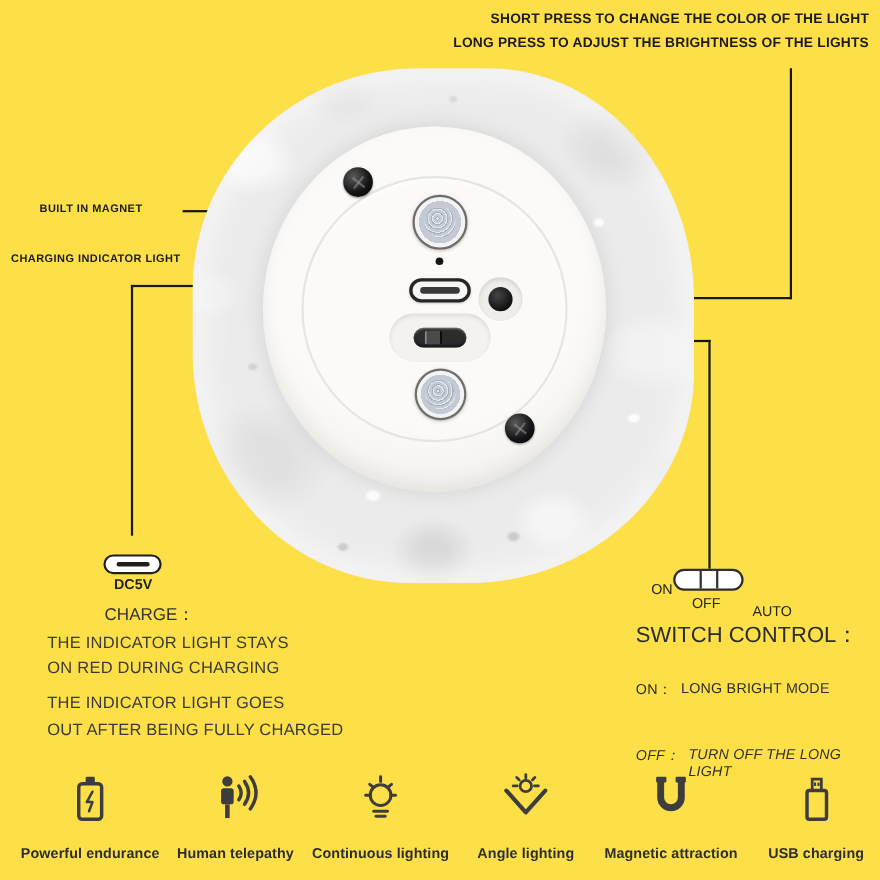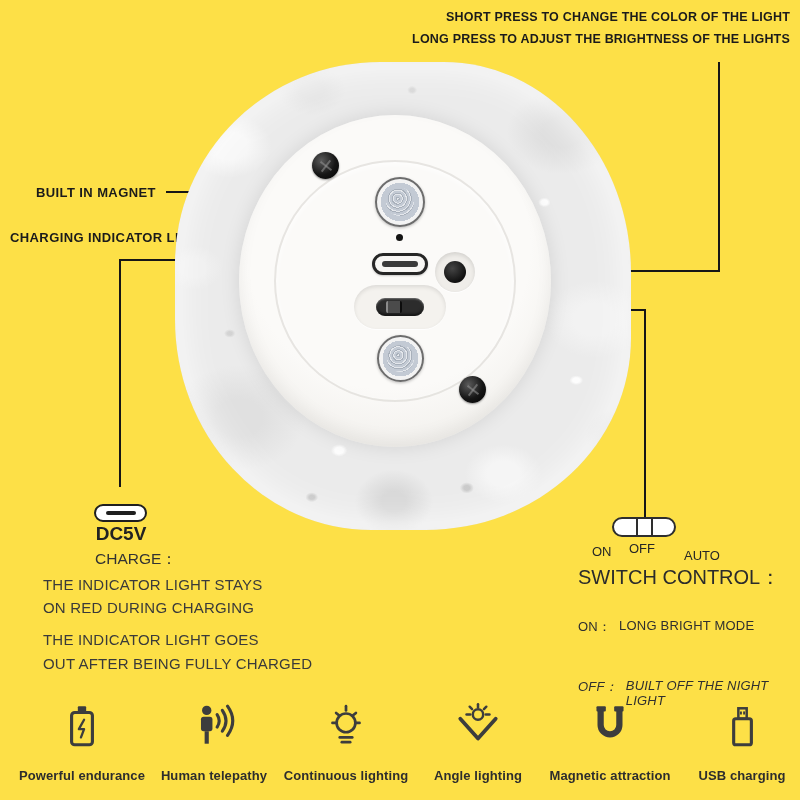--- a/index.html
+++ b/index.html
@@ -2,21 +2,21 @@
 <html><head>
 <meta charset="utf-8">
 <style>
   * { margin:0; padding:0; box-sizing:border-box; }
   body { background:#fff; font-family:"Liberation Sans", sans-serif; color:#222; }
   .canvas { position:relative; width:800px; height:800px; background:#fde047; overflow:hidden; }
 
   
   .top-note { position:absolute; top:6px; right:10px; text-align:right;
     font-size:12.5px; font-weight:700; letter-spacing:.2px; line-height:22px; color:#1b1b1b; }
-  .side-label { position:absolute; font-size:13px; font-weight:700; letter-spacing:.4px; color:#1b1b1b; }
+  .side-label { position:absolute; font-size:10px; font-weight:700; letter-spacing:.4px; color:#1b1b1b; }
   .lbl-magnet { left:36px; top:185px; }
   .lbl-charging { left:10px; top:230px; }
 
   
   .hline, .vline { position:absolute; background:#161616; }
   .hline { height:2px; }
   .vline { width:2px; }
 
   
   .product { position:absolute; left:175px; top:62px; width:456px; height:468px; }
@@ -89,28 +89,28 @@
     box-shadow:inset 0 1px 2px rgba(255,255,255,.35), inset 0 -2px 3px rgba(0,0,0,.6); }
   .switch-body::after { content:""; position:absolute; left:10px; top:3px; width:12px; height:12px; border-radius:2px;
     background:#4b4b4b; border-left:2px solid #8b8b8b; border-right:2px solid #0c0c0c; }
 
   
   .usbc-icon { position:absolute; left:94px; top:504px; width:53px; height:18px;
     border:2.5px solid #1f1f1f; border-radius:9px; background:#fff; }
   .usbc-icon::after { content:""; position:absolute; left:50%; top:50%; transform:translate(-50%,-50%);
     width:30px; height:4px; border-radius:2px; background:#1f1f1f; }
   .dc5v { position:absolute; left:86px; top:523px; width:70px; text-align:center;
-    font-size:19px; font-weight:600; color:#222; }
+    font-size:13px; font-weight:600; color:#222; }
   .charge-heading { position:absolute; left:95px; top:549px; font-size:15.5px; font-weight:500; color:#333; }
   .charge-line { position:absolute; left:43px; font-size:15px; color:#3a3a3a; letter-spacing:.2px; }
   .cl1 { top:576px; } .cl2 { top:599px; } .cl3 { top:631px; } .cl4 { top:655px;text-align:right; }
 
   
   .sw-on, .sw-auto, .sw-off { position:absolute; font-size:13px; font-weight:500; color:#262626; }
-  .sw-on { left:592px; top:544px; } .sw-auto { left:684px; top:520px;margin-top:28px; } .sw-off { left:629px; top:541px; }
+  .sw-on { left:592px; top:528px; } .sw-auto { left:684px; top:520px;margin-top:28px; } .sw-off { left:629px; top:541px; }
   .sw-pill { position:absolute; left:612px; top:517px; width:64px; height:20px;
     border:2px solid #2e2e2e; border-radius:10px; background:#fff; }
   .sw-pill .div1, .sw-pill .div2 { position:absolute; top:0; width:2px; height:100%; background:#2e2e2e; }
   .sw-pill .div1 { left:22px; } .sw-pill .div2 { left:37px; }
   .switch-heading { position:absolute; left:578px; top:564px; font-size:20px; font-weight:500; color:#2b2b2b; }
   .mode-row { position:absolute; left:578px; font-size:13px; color:#2f2f2f; display:flex; gap:8px; letter-spacing:.2px;margin-top:24px; }
   .mr1 { top:594px; } .mr2 { top:623px; } .mr3 { top:654px;font-style:italic; }
 
   
   .features { position:absolute; left:4px; top:700px; width:792px; display:flex;margin-left:12px; }
@@ -173,21 +173,21 @@
   </div>
   <div class="sw-auto">AUTO</div>
   <div class="sw-off">OFF</div>
   <div class="switch-heading">SWITCH CONTROL：</div>
   <div class="mode-row mr1">
     <span>ON：</span>
     <span>LONG BRIGHT MODE</span>
   </div>
   <div class="mode-row mr3">
     <span>OFF：</span>
-    <span>BUILT OFF THE NIGHT LIGHT</span>
+    <span>TURN OFF THE LONG LIGHT</span>
   </div>
 
   <div class="features">
     <div class="feature">
       <span>
         <svg width="50" height="52" viewBox="0 0 48 48" fill="none" stroke="#3d3d3d" stroke-width="3">
           <rect x="14" y="11" width="20" height="31" rx="3"></rect>
           <rect x="20" y="5" width="8" height="6" rx="1" fill="#3d3d3d" stroke="none"></rect>
           <polyline points="26,18 21,27 26,27 23,35" stroke-width="2.2" stroke-linejoin="round" stroke-linecap="round"></polyline>
         </svg>

